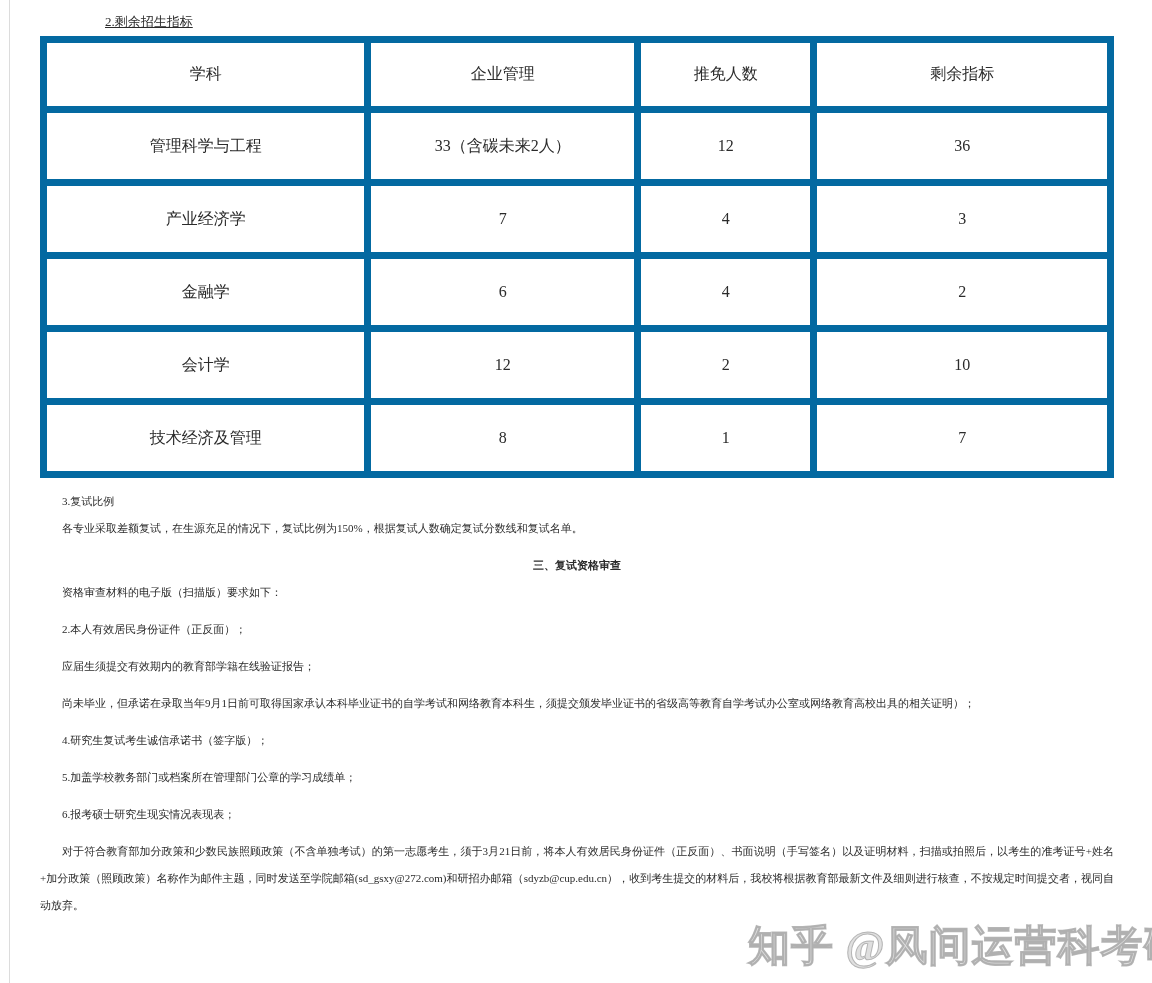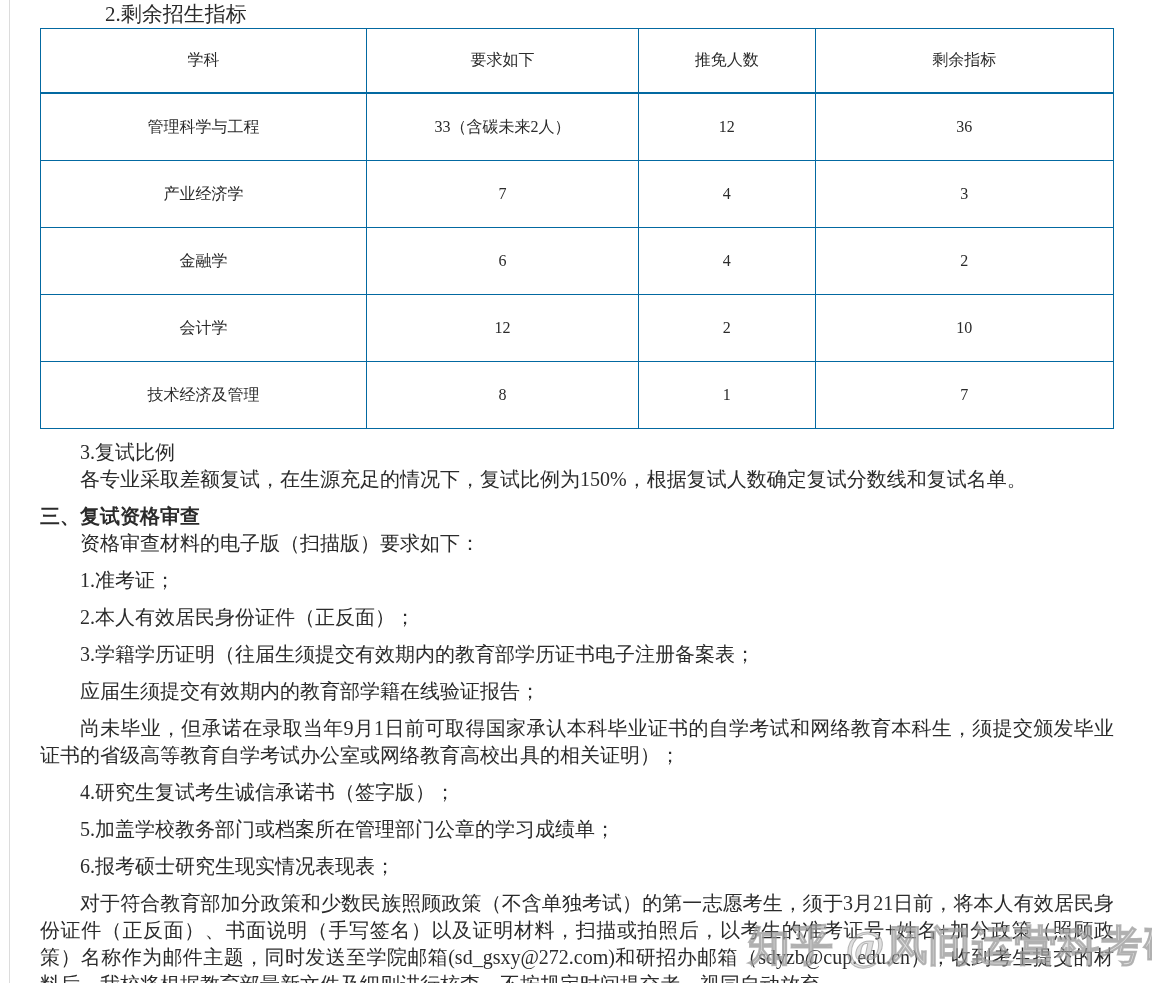--- a/index.html
+++ b/index.html
@@ -12,47 +12,48 @@
     color:#2b2b2b;
   }
   .edge-line {
     position:absolute; left:9px; top:0; bottom:0; width:1px;
     background:#dcdcdc;
   }
   .content {
     position:absolute; left:40px; top:0; width:1074px;
   }
   .sec-num-title {
-    font-size:21px; line-height:22px;
-    margin:3px 0 3px 65px;
+    font-size:13px; line-height:22px;
+    margin:11px 0 3px 65px;
+    text-decoration:underline;
   }
   table.quota {
     width:100%; border-collapse:collapse; table-layout:fixed;
   }
   table.quota th, table.quota td {
-    border:1px solid #0369a1;
+    border:7px solid #0369a1;
     font-weight:normal;
     font-size:16px;
     text-align:center;
     vertical-align:middle;
     padding:16px;
     height:34px;
     overflow:hidden;
     white-space:nowrap;
   }
   table.quota thead th { height:31px; border-bottom-width:2px; }
   .col-subject { width:30.4%; }
   .col-quota   { width:25.3%; }
   .col-exempt  { width:16.5%; }
   .col-remain  { width:27.8%; }
-  p { margin:0; font-size:20px; line-height:27px; }
+  p { margin:0; font-size:11px; line-height:27px; }
   .indent { text-indent:2em; }
   .just { text-align:justify; }
   .gap  { margin-top:10px; }
-  .bold { font-weight:bold; }
+  .bold { font-weight:bold;text-align:center; }
   .ratio-block { margin-top:10px; }
   .watermark {
     position:absolute;
     left:748px; top:916px;
     font-size:42px;
     line-height:60px;
     letter-spacing:1px;
     white-space:nowrap;
     font-weight:bold;
     color:rgba(172,172,172,0.38);
@@ -73,21 +74,21 @@
     <table class="quota">
       <colgroup>
         <col class="col-subject">
           <col class="col-quota">
           <col class="col-exempt">
           <col class="col-remain">
       </colgroup>
       <thead>
         <tr>
           <th>学科</th>
-          <th>要求如下</th>
+          <th>企业管理</th>
           <th>推免人数</th>
           <th>剩余指标</th>
         </tr>
       </thead>
       <tbody>
         <tr>
           <td>管理科学与工程</td>
           <td>33（含碳未来2人）</td>
           <td>12</td>
           <td>36</td>
@@ -123,23 +124,21 @@
       <p class="indent">3.复试比例</p>
       <p class="indent just">各专业采取差额复试，在生源充足的情况下，复试比例为150%，根据复试人数确定复试分数线和复试名单。</p>
     </div>
 
     <p class="bold gap">三、复试资格审查</p>
 
 
     <p class="indent">资格审查材料的电子版（扫描版）要求如下：</p>
 
     <div>
-      <p class="indent gap">1.准考证；</p>
       <p class="indent gap">2.本人有效居民身份证件（正反面）；</p>
-      <p class="indent gap">3.学籍学历证明（往届生须提交有效期内的教育部学历证书电子注册备案表；</p>
       <p class="indent gap">应届生须提交有效期内的教育部学籍在线验证报告；</p>
       <p class="indent gap just">尚未毕业，但承诺在录取当年9月1日前可取得国家承认本科毕业证书的自学考试和网络教育本科生，须提交颁发毕业证书的省级高等教育自学考试办公室或网络教育高校出具的相关证明）；</p>
       <p class="indent gap">4.研究生复试考生诚信承诺书（签字版）；</p>
       <p class="indent gap">5.加盖学校教务部门或档案所在管理部门公章的学习成绩单；</p>
       <p class="indent gap">6.报考硕士研究生现实情况表现表；</p>
     </div>
 
     <p class="indent gap just">对于符合教育部加分政策和少数民族照顾政策（不含单独考试）的第一志愿考生，须于3月21日前，将本人有效居民身份证件（正反面）、书面说明（手写签名）以及证明材料，扫描或拍照后，以考生的准考证号+姓名+加分政策（照顾政策）名称作为邮件主题，同时发送至学院邮箱(sd_gsxy@272.com)和研招办邮箱（sdyzb@cup.edu.cn），收到考生提交的材料后，我校将根据教育部最新文件及细则进行核查，不按规定时间提交者，视同自动放弃。</p>
 
   </div>

